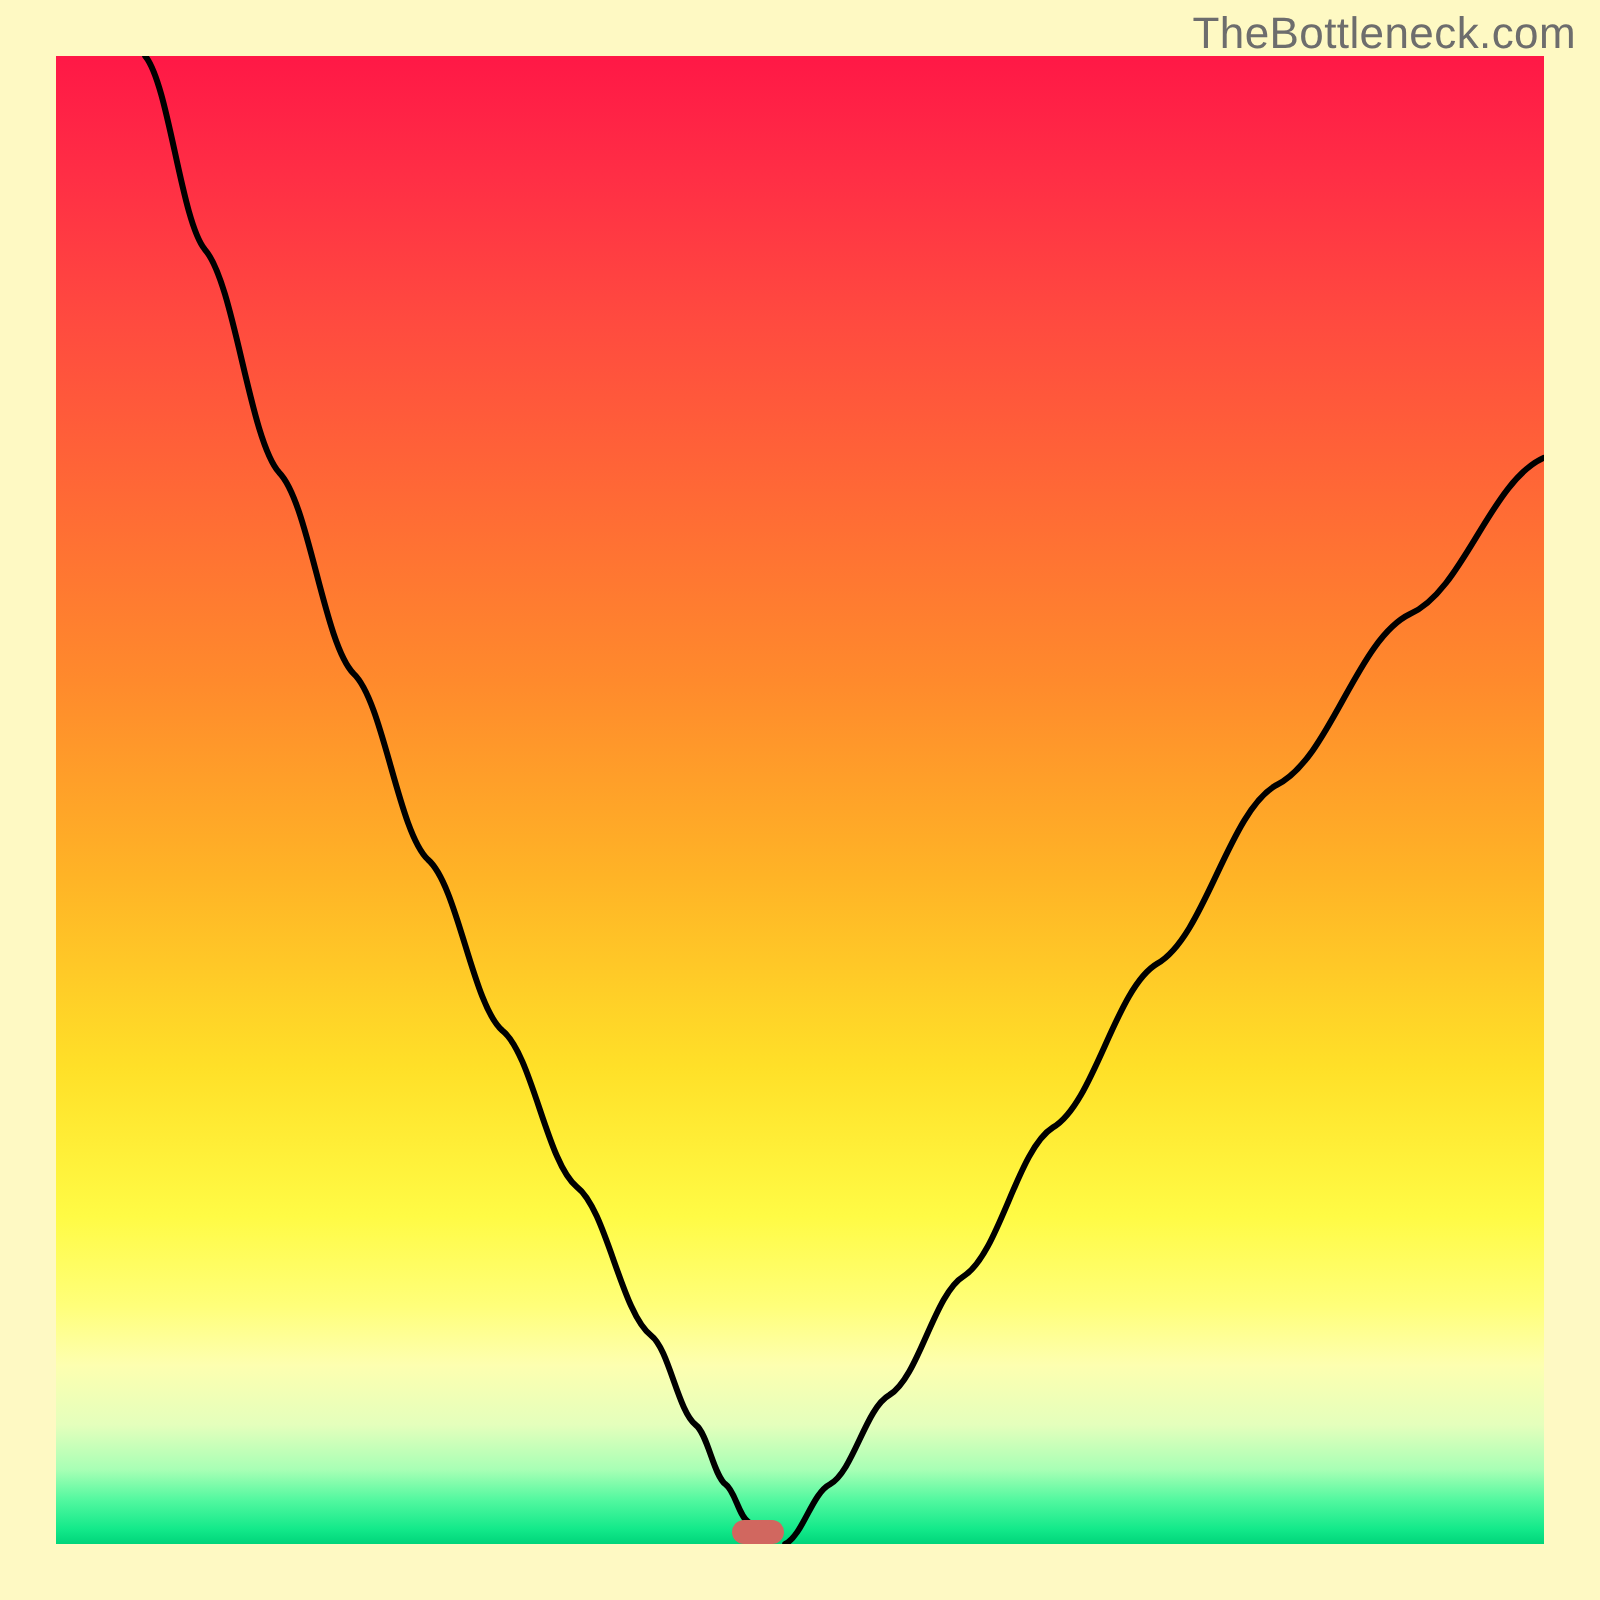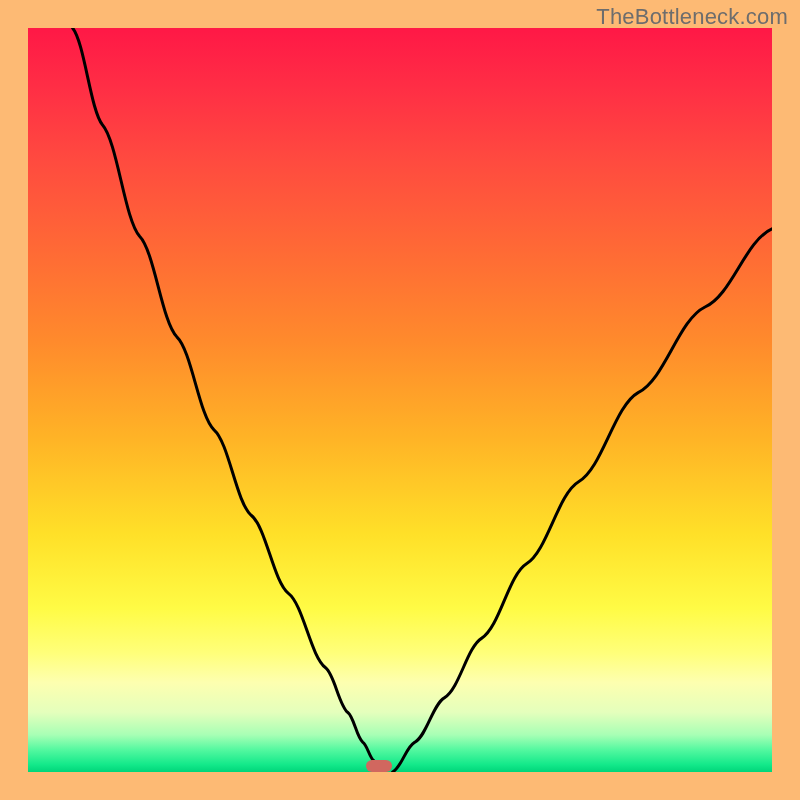--- a/index.html
+++ b/index.html
@@ -8,21 +8,21 @@
     width: 800px;
     height: 800px;
     overflow: hidden;
     background: #000;
     font-family: Arial, Helvetica, sans-serif;
   }
   .frame {
     position: relative;
     width: 800px;
     height: 800px;
-    background: #fdba74;
+    background: #fef9c3;
   }
   .watermark {
     position: absolute;
     top: 4px;
     right: 12px;
     color: #6d6d6d;
     font-size: 22px;
     font-weight: 500;
     letter-spacing: 0.2px;
     z-index: 5;

